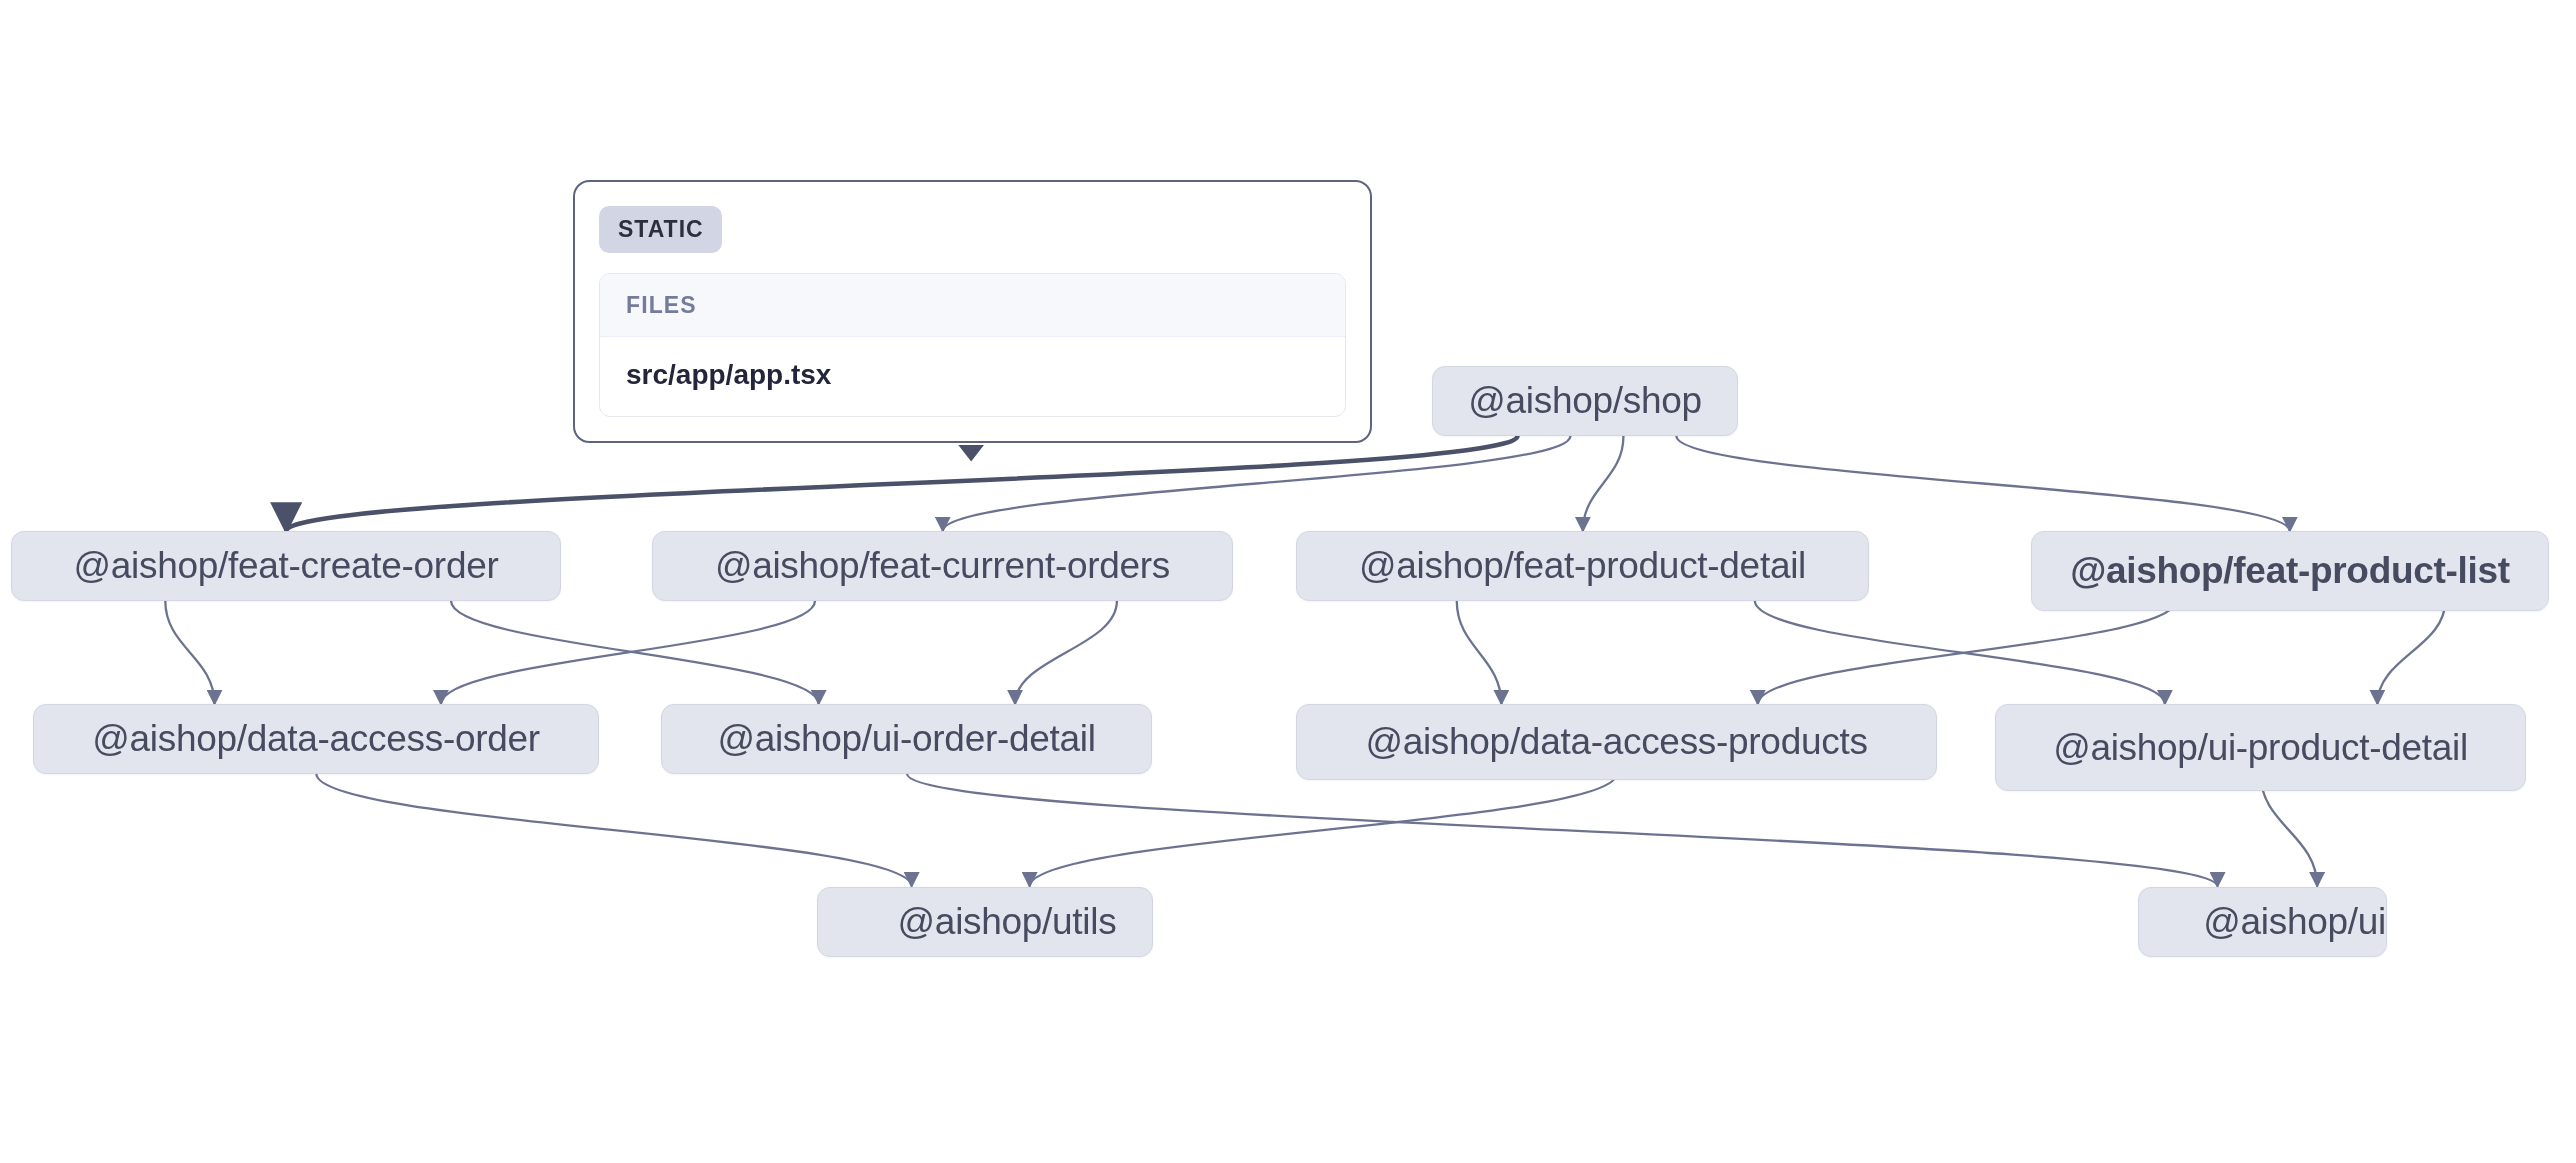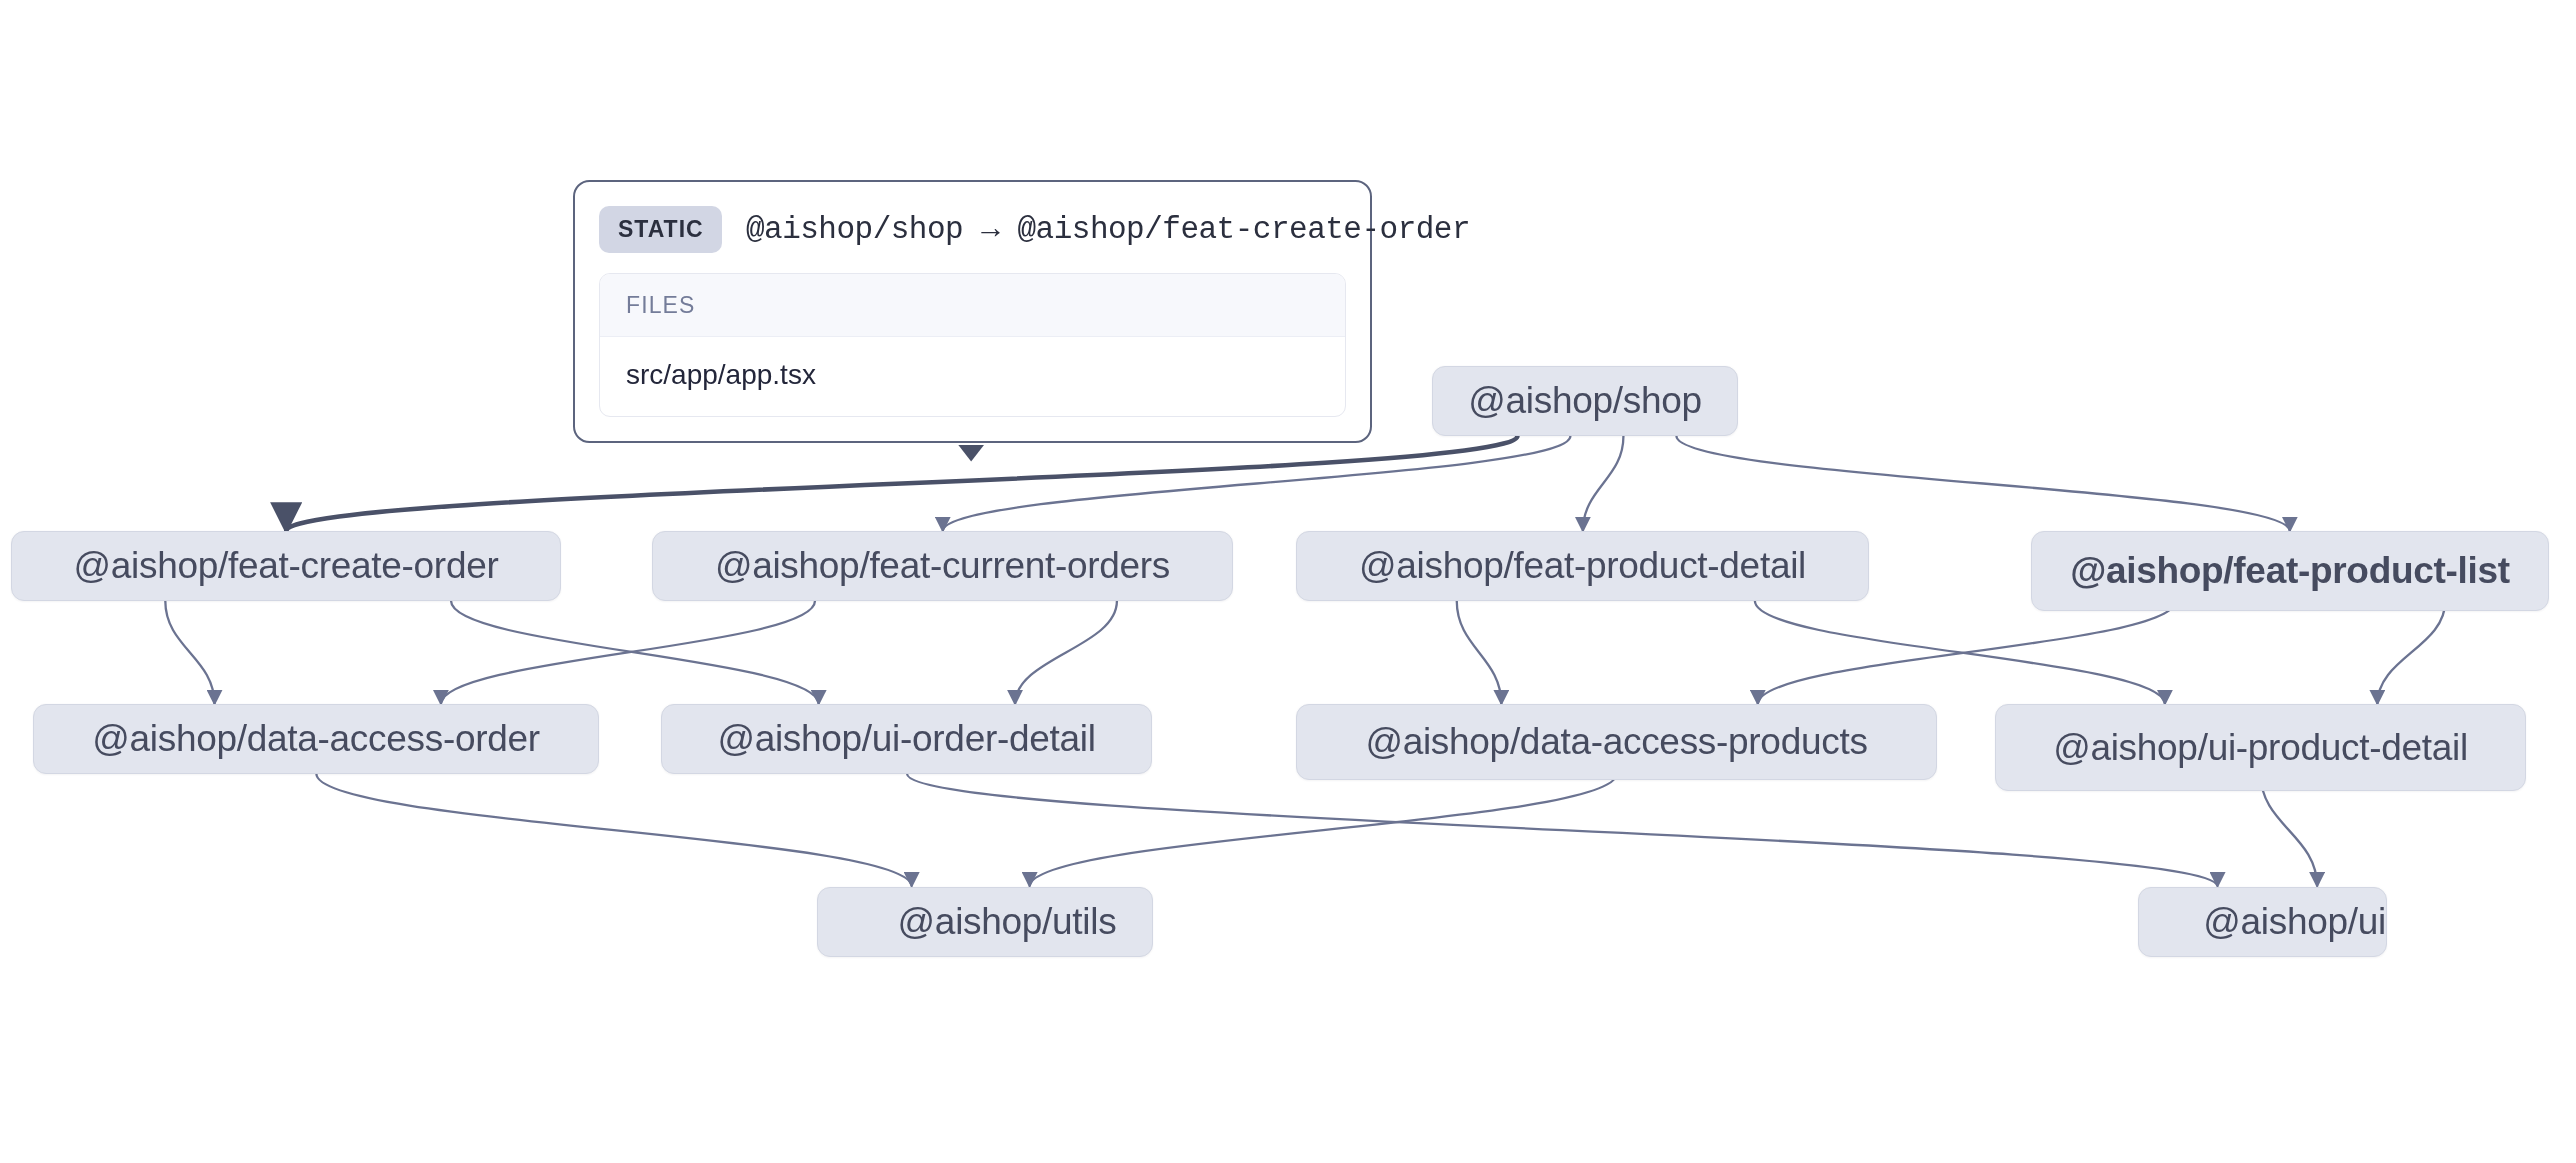--- a/index.html
+++ b/index.html
@@ -83,20 +83,21 @@
     font-size: 31px;
     color: #2b2f3e;
     letter-spacing: -0.5px;
     white-space: nowrap;
   }
   #detail-files-panel {
     border: 0.9px solid #e6e8f0;
     border-radius: 11px;
     overflow: hidden;
     background: #ffffff;
+    font-weight: bold;
   }
   #detail-files-head {
     background: #f7f8fc;
     border-bottom: 0.9px solid #eceef5;
     color: #747c99;
     font-size: 23px;
     letter-spacing: 1.1px;
     padding: 18.3px 26px 17.4px 26px;
     font-family: "Liberation Sans", sans-serif;
   }
@@ -177,21 +178,20 @@
         <span>@aishop/utils</span>
       </div>
       <div class="node" style="left: 2138px; top: 887px; width: 249px; height: 70px; justify-content: flex-end;">
         <span>@aishop/ui</span>
       </div>
     </div>
 
   <div id="detail-card">
     <div id="detail-card-header">
       <span id="detail-badge">STATIC</span>
-      <span id="detail-title">@aishop/shop → @aishop/feat-create-order</span>
     </div>
     <div id="detail-files-panel">
       <div id="detail-files-head">FILES</div>
       <div id="detail-files-list">
           <div class="detail-file-row">src/app/app.tsx</div>
         </div>
     </div>
   </div>
 
 </div>

